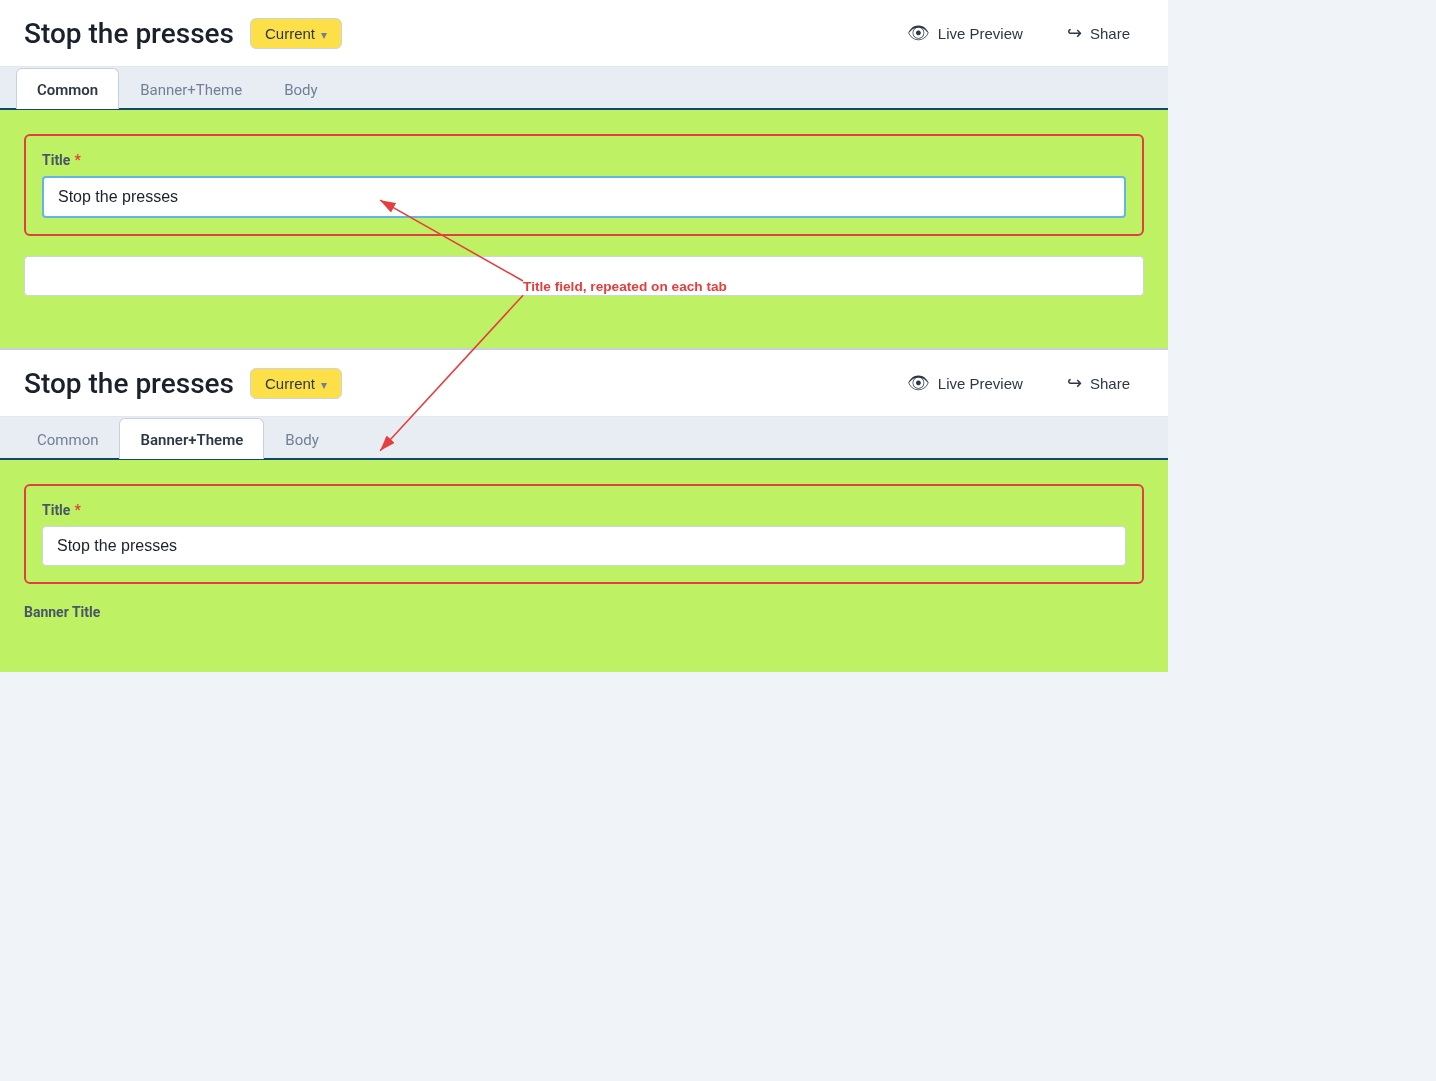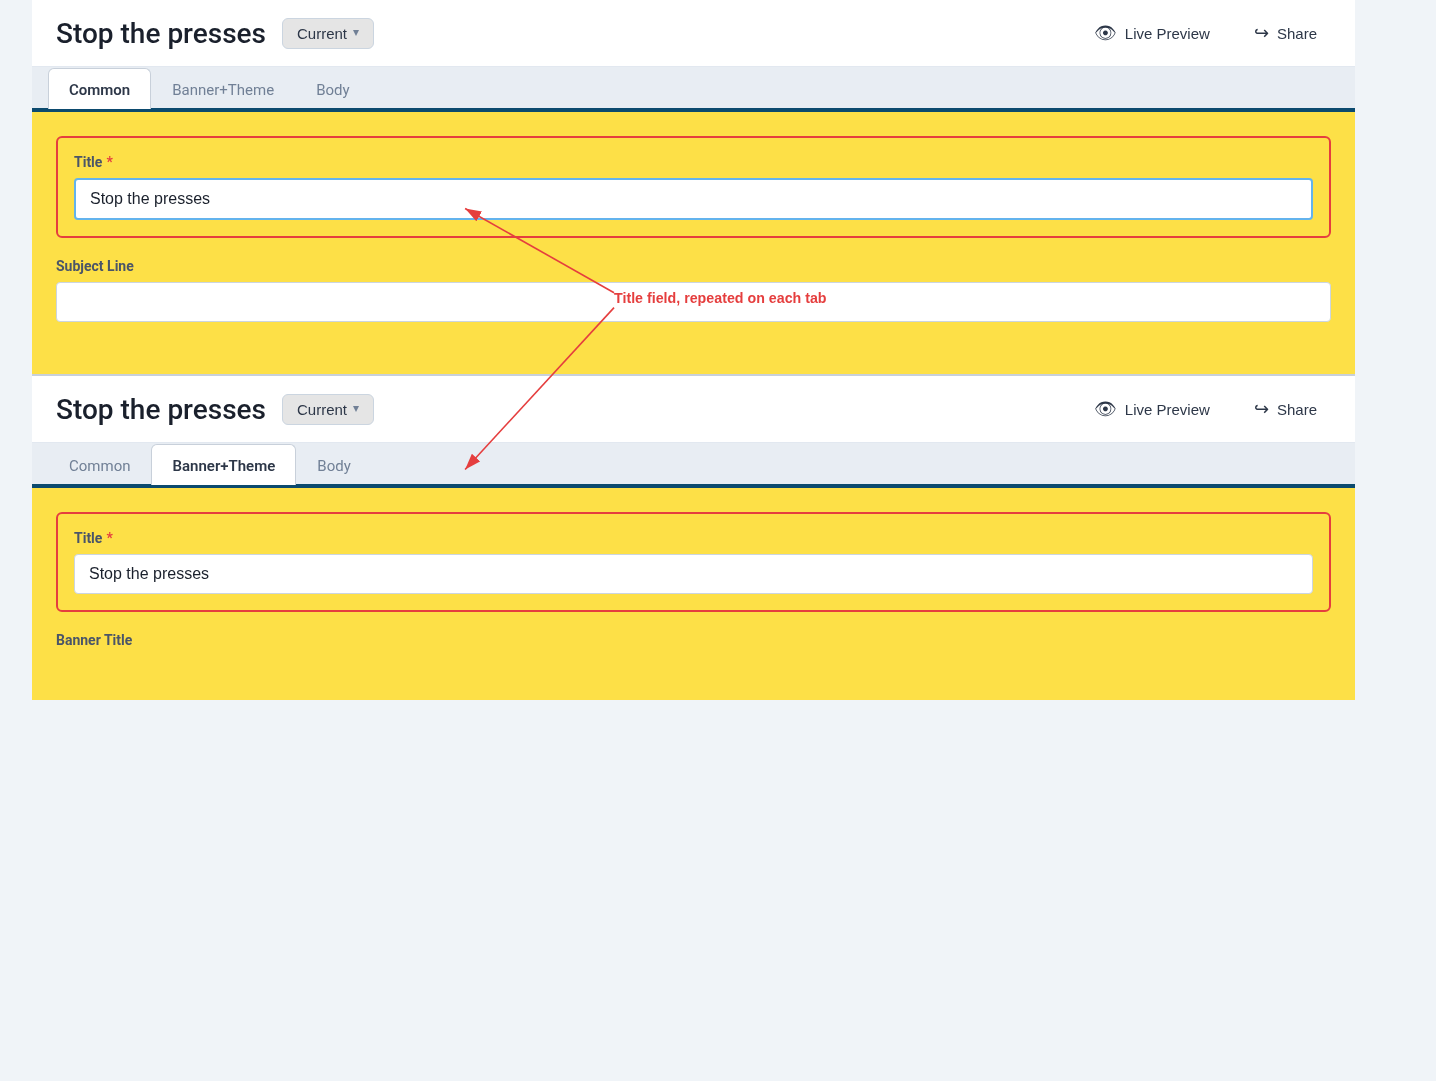--- a/index.html
+++ b/index.html
@@ -27,26 +27,26 @@
       gap: 16px;
     }
     .panel-title {
       font-size: 28px;
       font-weight: 500;
       color: #1a202c;
       flex: 0 0 auto;
     }
     .version-dropdown {
       display: flex;
-      align-items: flex-start;
+      align-items: flex-end;
       gap: 6px;
       padding: 6px 14px;
       border: 1px solid #cbd5e0;
       border-radius: 6px;
-      background: #e5e5e5;
+      background: #fde047;
       font-size: 15px;
       color: #2d3748;
       cursor: pointer;
       flex: 0 0 auto;
     }
     .version-dropdown .chevron {
       font-size: 12px;
       color: #718096;
     }
     .header-spacer { flex: 1; }
@@ -78,21 +78,21 @@
     .share-btn .share-icon {
       font-size: 18px;
     }
 
     
     .tabs-bar {
       display: flex;
       align-items: flex-end;
       background: #e8edf3;
       padding: 0 0 0 16px;
-      border-bottom: 4px solid #0c4a6e;
+      border-bottom: 2px solid #0c4a6e;
     }
     .tab {
       padding: 12px 20px 10px;
       font-size: 15px;
       cursor: pointer;
       border: 1px solid transparent;
       border-bottom: none;
       border-radius: 6px 6px 0 0;
       color: #718096;
       background: transparent;
@@ -103,21 +103,21 @@
       background: #fff;
       color: #2d3748;
       font-weight: 600;
       border-color: #c8d0da;
       border-bottom-color: #fff;
     }
 
     
     .panel-content {
       padding: 24px 24px 32px;
-      background: #fde047;
+      background: #bef264;
     }
 
     
     .form-section {
       border: 2px solid #e53e3e;
       border-radius: 6px;
       padding: 16px;
       margin-bottom: 20px;
     }
     .field-label {
@@ -160,23 +160,22 @@
     
     .top-panel {
       margin-bottom: 0;
       border-bottom: 2px solid #c8d0da;
     }
     .bottom-panel {
       margin-top: 0;
     }
 
     .full-wrapper {
-      width: 1355px;
+      width: 1168px;
       position: relative;
-      padding-left: 32px;
     }
 
     
     .svg-overlay {
       position: absolute;
       top: 0;
       left: 0;
       width: 100%;
       height: 100%;
       pointer-events: none;
@@ -223,21 +222,20 @@
 
       <div class="form-section">
         <div class="field-label">
           <span>Title</span>
           <span class="required-star">*</span>
         </div>
         <input class="text-input" type="text" value="Stop the presses" style="">
       </div>
 
       <div class="subject-line-section">
-        <div class="subject-label">Subject Line</div>
         <input class="text-input no-border" type="text" value="" style="">
       </div>
     </div>
   </div>
 
   <div class="panel bottom-panel">
 
     <div class="panel-header">
       <h1 class="panel-title">Stop the presses</h1>
       <button class="version-dropdown">

